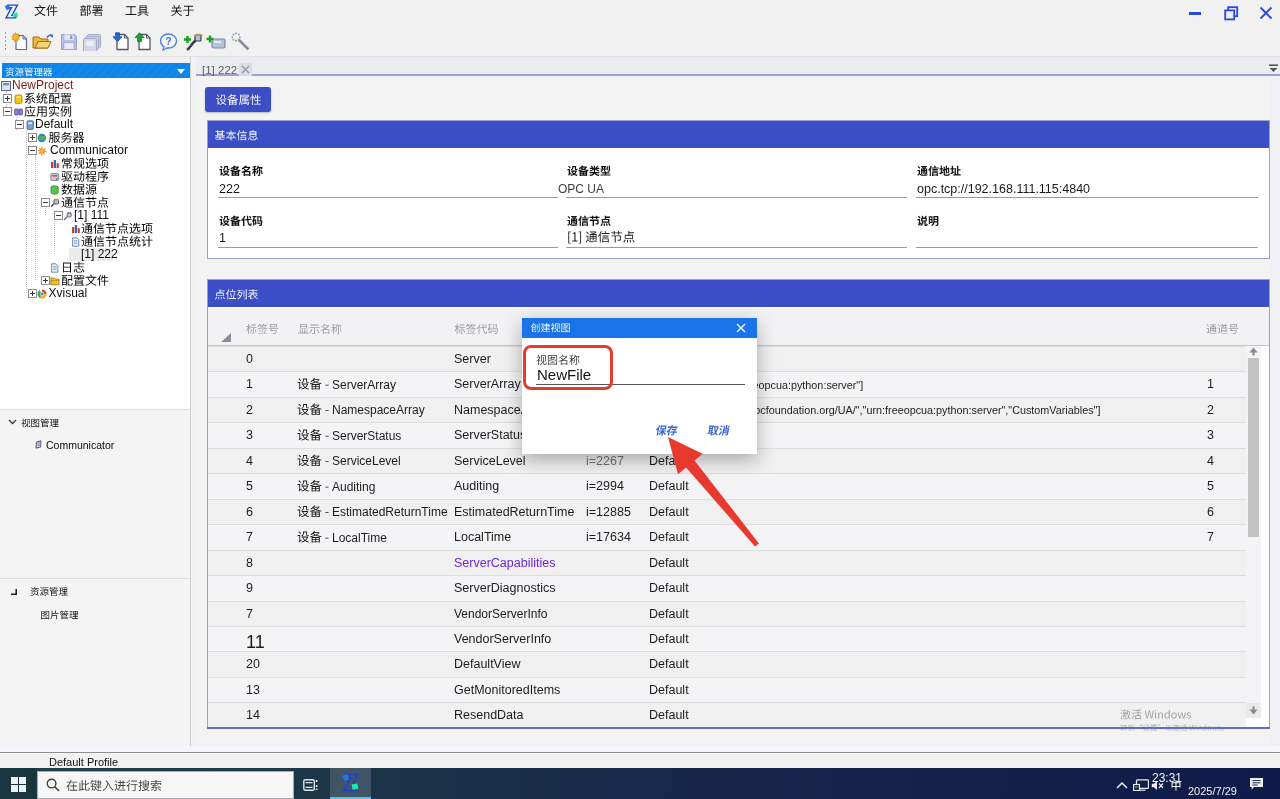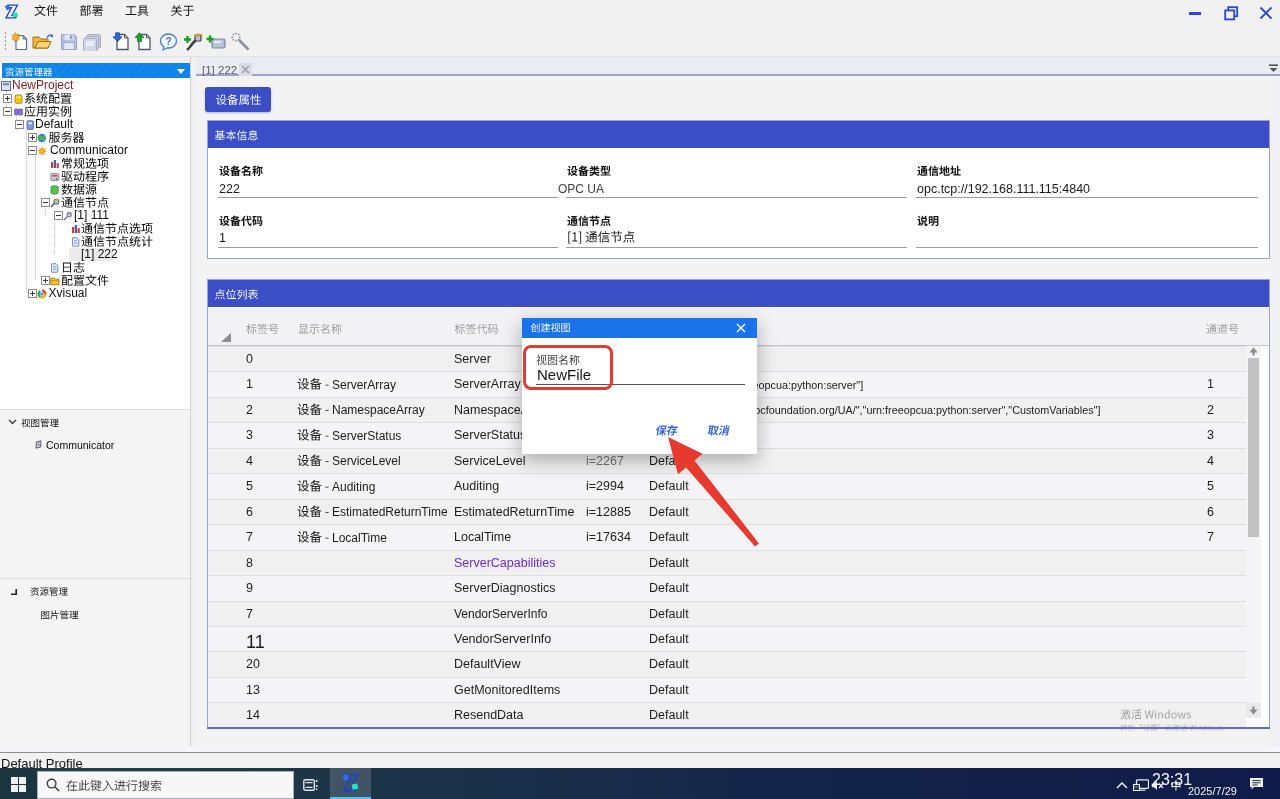--- a/index.html
+++ b/index.html
@@ -376,21 +376,21 @@
   <polygon points="668,437 702.6,453.8 694.5,460.5 758.9,543.4 755.1,546.6 686.1,467.5 678,474.2" fill="#e8392e"></polygon>
 </svg>
 
 <div class="abs" style="left:207px;top:727px;width:1063px;height:1.5px;background:#5d6cce;z-index:7;"></div>
 
 <div class="txt" style="left:1088px;top:707px;font-size:13.5px;color:rgba(100,100,100,0.62);z-index:8;"></div>
 
 <div class="abs" style="left:0;top:746px;width:1280px;height:5.5px;background:#f6f6fa;"></div>
 <div class="abs" style="left:0;top:751.5px;width:1280px;height:1.5px;background:#8f8f8f;"></div>
 <div class="abs" style="left:0;top:753px;width:1280px;height:15px;background:#f2f2f2;"></div>
-<div class="txt" style="left:1px;top:755.5px;font-size:13px;color:#111;">Default Profile</div>
+<div class="txt" style="left:1px;top:755.5px;font-size:11px;color:#111;padding-left:48px;">Default Profile</div>
 
 <div class="abs" style="left:0;top:768px;width:1280px;height:31px;background:linear-gradient(90deg,#21404a 0%,#1e3947 18%,#15254a 60%,#101b49 100%);z-index:70;"></div>
 <div class="abs" style="left:0;top:768px;width:37px;height:31px;background:rgba(10,22,34,0.25);z-index:71;"></div>
 <svg class="abs" style="left:11px;top:777px;z-index:72" width="15" height="15" viewBox="0 0 15 15">
   <rect x="0" y="0" width="7" height="7" fill="#eef2f5"></rect>
     <rect x="8" y="0" width="7" height="7" fill="#eef2f5"></rect>
   <rect x="0" y="8" width="7" height="7" fill="#eef2f5"></rect>
     <rect x="8" y="8" width="7" height="7" fill="#eef2f5"></rect>
 </svg>
 <div class="abs" style="left:37px;top:771px;width:257px;height:28px;background:#f7f7f7;border:1px solid #a8adb5;z-index:71;"></div>
@@ -420,21 +420,21 @@
   <rect x="3.5" y="0.8" width="12" height="8.5" rx="1" fill="none" stroke="#e8eaee" stroke-width="1.3"></rect>
   <path d="M6.5 11.2 L12.5 11.2" stroke="#e8eaee" stroke-width="1.2"></path>
   <rect x="0.5" y="5.5" width="6" height="6" fill="#18304a" stroke="#e8eaee" stroke-width="1.1"></rect>
   <path d="M1.5 8 L5.5 8" stroke="#e8eaee" stroke-width=".9" stroke-dasharray="1 0.8"></path>
 </svg>
 <svg class="abs" style="left:1151px;top:780px;z-index:72" width="13" height="11" viewBox="0 0 13 11">
   <path d="M0.8 3.8 L3 3.8 L6 1 L6 10 L3 7.2 L0.8 7.2 Z" fill="#e8eaee"></path>
   <path d="M8 3.5 L12 8 M12 3.5 L8 8" stroke="#e8eaee" stroke-width="1.2"></path>
 </svg>
 
-<div class="txt" style="left:1152px;top:771px;font-size:16px;color:#f2f4f7;z-index:72;">23:31</div>
+<div class="txt" style="left:1152px;top:771px;font-size:12px;color:#f2f4f7;z-index:72;">23:31</div>
 <div class="txt" style="left:1188px;top:785px;font-size:11px;color:#f2f4f7;z-index:72;">2025/7/29</div>
 
 <svg class="abs" style="left:1249px;top:777px;z-index:72" width="15" height="14" viewBox="0 0 15 14">
   <path d="M1 1 L14 1 L14 10 L5 10 L2.6 12.4 L2.6 10 L1 10 Z" fill="#eef0f4"></path>
   <path d="M3.4 3.6 L11.6 3.6 M3.4 5.8 L11.6 5.8 M3.4 8 L8.6 8" stroke="#18304a" stroke-width="1"></path>
 </svg>
 
 <svg style="position:absolute;left:0;top:0;z-index:6;pointer-events:none" width="1280" height="799" viewBox="0 0 1280 799">
     <path d="M39.1 5.1C39.4 5.7 39.8 6.5 40 7L41 6.7C40.8 6.2 40.4 5.4 40 4.8ZM34.6 7V7.9H36.5C37.2 9.7 38.1 11.3 39.4 12.6C38 13.7 36.4 14.5 34.4 15.1C34.6 15.3 34.9 15.7 35 15.9C37 15.3 38.7 14.4 40 13.2C41.4 14.4 43 15.3 45 15.9C45.1 15.6 45.4 15.2 45.6 15C43.7 14.6 42.1 13.7 40.7 12.6C41.9 11.4 42.9 9.8 43.6 7.9H45.4V7ZM40 12C38.9 10.8 38 9.5 37.4 7.9H42.5C41.9 9.5 41.1 10.9 40 12Z M49.8 10.9V11.8H53.2V16H54.1V11.8H57.4V10.9H54.1V8.3H56.9V7.4H54.1V5.1H53.2V7.4H51.6C51.8 6.8 51.9 6.3 52 5.7L51.2 5.5C50.9 7.1 50.4 8.6 49.7 9.6C49.9 9.7 50.3 10 50.5 10.1C50.8 9.6 51.1 9 51.4 8.3H53.2V10.9ZM49.2 5C48.6 6.8 47.5 8.6 46.4 9.8C46.5 10 46.8 10.4 46.9 10.6C47.3 10.2 47.6 9.8 48 9.2V15.9H48.9V7.8C49.3 7 49.7 6.1 50.1 5.2Z" fill="#161616"></path>
     <path d="M81.2 7.5C81.5 8.1 81.8 9 81.9 9.5L82.8 9.3C82.7 8.7 82.3 7.9 82 7.3ZM87 5.6V15.9H87.8V6.4H89.8C89.4 7.3 89 8.6 88.5 9.6C89.6 10.7 89.9 11.6 89.9 12.3C89.9 12.8 89.8 13.1 89.6 13.3C89.4 13.4 89.3 13.4 89.1 13.4C88.8 13.4 88.5 13.4 88.2 13.4C88.3 13.6 88.4 14 88.4 14.2C88.8 14.3 89.1 14.3 89.4 14.2C89.7 14.2 90 14.1 90.2 14C90.6 13.7 90.7 13.1 90.7 12.4C90.7 11.6 90.5 10.6 89.4 9.5C89.9 8.4 90.5 7 90.9 5.9L90.3 5.5L90.1 5.6ZM82.5 5.1C82.6 5.5 82.8 5.9 83 6.3H80.5V7.2H86.1V6.3H83.9C83.8 5.9 83.5 5.3 83.3 4.9ZM84.7 7.2C84.5 7.9 84.1 8.9 83.8 9.6H80.1V10.4H86.4V9.6H84.7C85 9 85.3 8.1 85.6 7.4ZM80.8 11.5V15.9H81.7V15.3H84.9V15.8H85.8V11.5ZM81.7 14.5V12.3H84.9V14.5Z M99.3 6.1H101.3V7.2H99.3ZM96.5 6.1H98.5V7.2H96.5ZM93.7 6.1H95.7V7.2H93.7ZM101.5 8.3C101.1 8.7 100.7 9 100.3 9.3V8.7H97.6V7.9H102.2V5.4H92.9V7.9H96.7V8.7H93.4V9.4H96.7V10.3H92.2V11.1H97.1C95.5 11.8 93.7 12.3 91.9 12.7C92.1 12.9 92.3 13.3 92.4 13.5C93.1 13.3 93.9 13.1 94.7 12.8V15.9H95.5V15.6H100.9V15.9H101.7V11.9H97.2C97.8 11.7 98.4 11.4 98.9 11.1H102.9V10.3H100.2C101 9.9 101.6 9.3 102.2 8.7ZM98.7 10.3H97.6V9.4H100.1C99.7 9.8 99.2 10.1 98.7 10.3ZM95.5 14H100.9V14.9H95.5ZM95.5 13.4V12.6H100.9V13.4Z" fill="#161616"></path>

